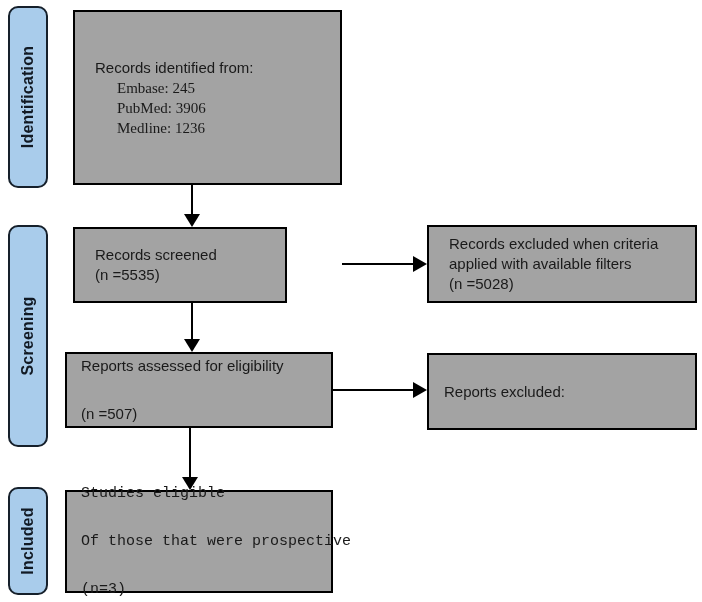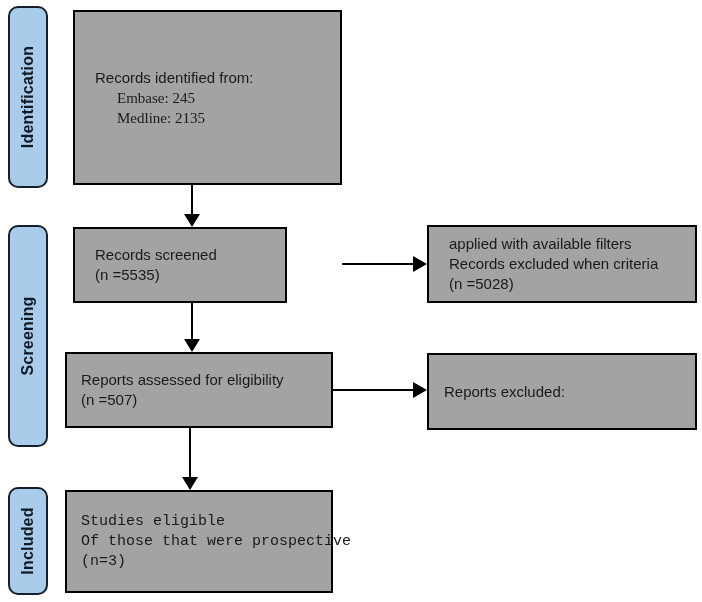--- a/index.html
+++ b/index.html
@@ -45,21 +45,21 @@
     justify-content: center;
     font-size: 15px;
     line-height: 20px;
     color: #1a1a1a;
   }
   .box .line { white-space: nowrap; }
   .box .indent { padding-left: 22px; font-family: Liberation Serif, serif; }
   .box .indent-sm { padding-left: 16px; }
 
   .pad-20 { padding-left: 20px; padding-right: 6px; }
-  .pad-14 { padding-left: 14px; padding-right: 6px; }
+  .pad-14 { padding-left: 14px; padding-right: 6px; gap: 28px; }
   .pad-15 { padding-left: 15px; padding-right: 6px; }
 
   
   .arrow-line-v { position: absolute; width: 2px; background: var(--box-border, #000000); }
   .arrow-line-h { position: absolute; height: 2px; background: var(--box-border, #000000); }
   .arrow-head-down {
     position: absolute; width: 0; height: 0;
     border-left: 8px solid transparent;
     border-right: 8px solid transparent;
     border-top: 13px solid var(--box-border, #000000);
@@ -82,31 +82,32 @@
   <div class="stage" style="top:225px; height:222px;">
     <span class="vtext">Screening</span>
   </div>
   <div class="stage" style="top:487px; height:108px;">
     <span class="vtext">Included</span>
   </div>
 
   <div class="box pad-20" style="left:73px; top:10px; width:269px; height:175px;">
     <div class="line">Records identified from:</div>
     <div class="line indent">Embase: 245</div>
-    <div class="line indent">Medline: 2135</div>
+    <div class="line indent">PubMed: 3906</div>
+    <div class="line indent">Medline: 1236</div>
   </div>
 
   <div class="box pad-20" style="left:73px; top:227px; width:214px; height:76px; border-width:2.5px;">
     <div class="line">Records screened</div>
     <div class="line">(n =5535)</div>
   </div>
 
   <div class="box pad-20" style="left:427px; top:225px; width:270px; height:78px;">
+    <div class="line">Records excluded when criteria</div>
     <div class="line">applied with available filters</div>
-    <div class="line">Records excluded when criteria</div>
     <div class="line">(n =5028)</div>
   </div>
 
   <div class="box pad-14" style="left:65px; top:352px; width:268px; height:76px; border-width:2.5px;">
     <div class="line">Reports assessed for eligibility</div>
     <div class="line">(n =507)</div>
   </div>
 
   <div class="box pad-15" style="left:427px; top:353px; width:270px; height:77px;">
     <div class="line">Reports excluded:</div>

